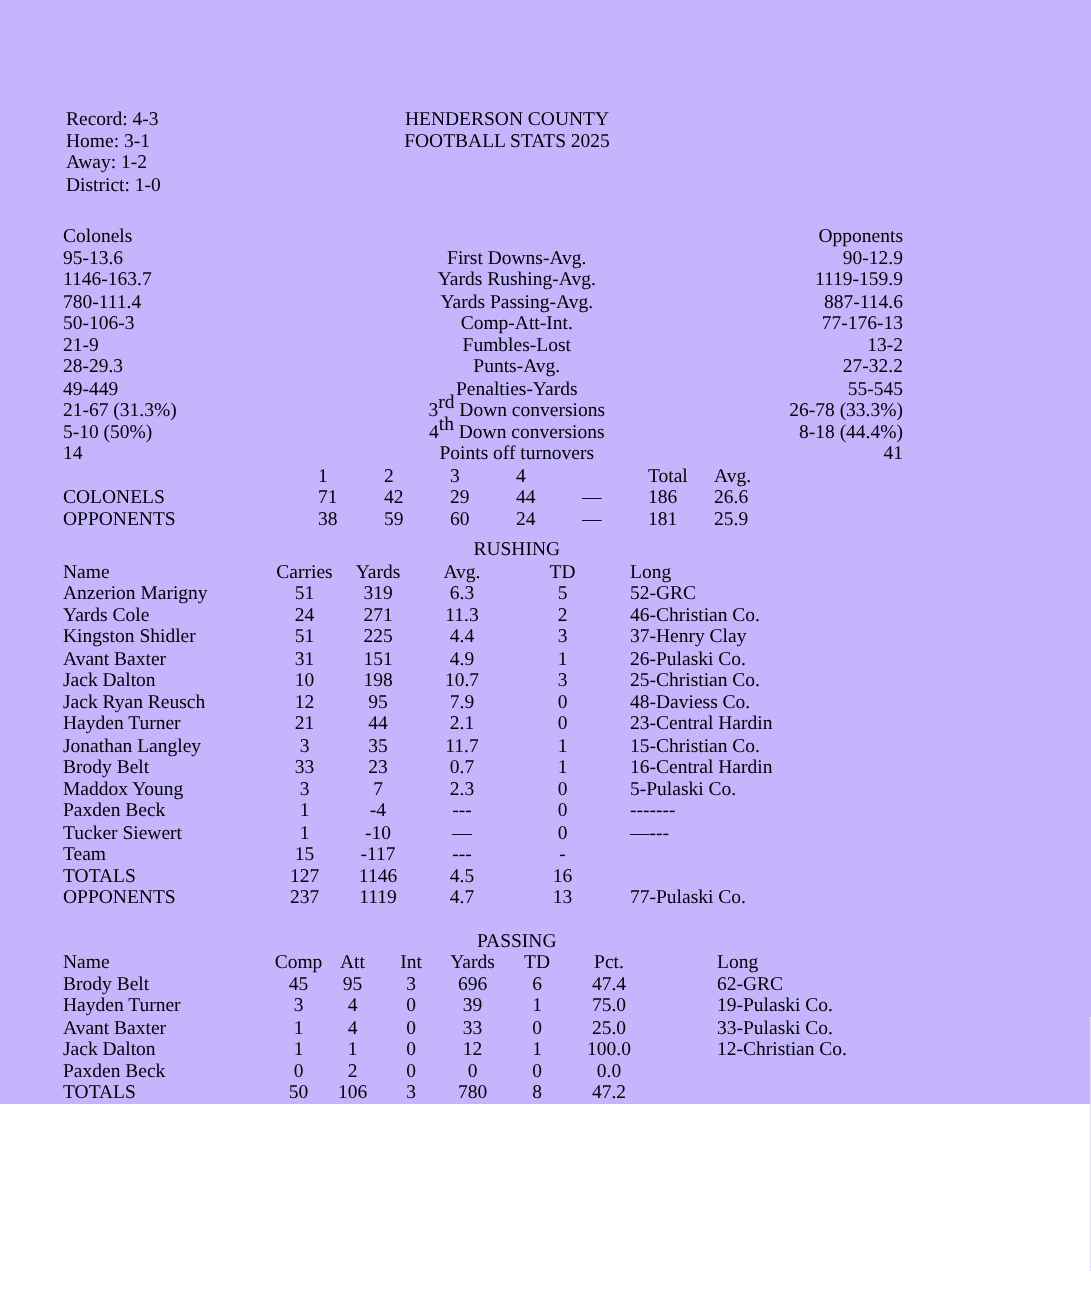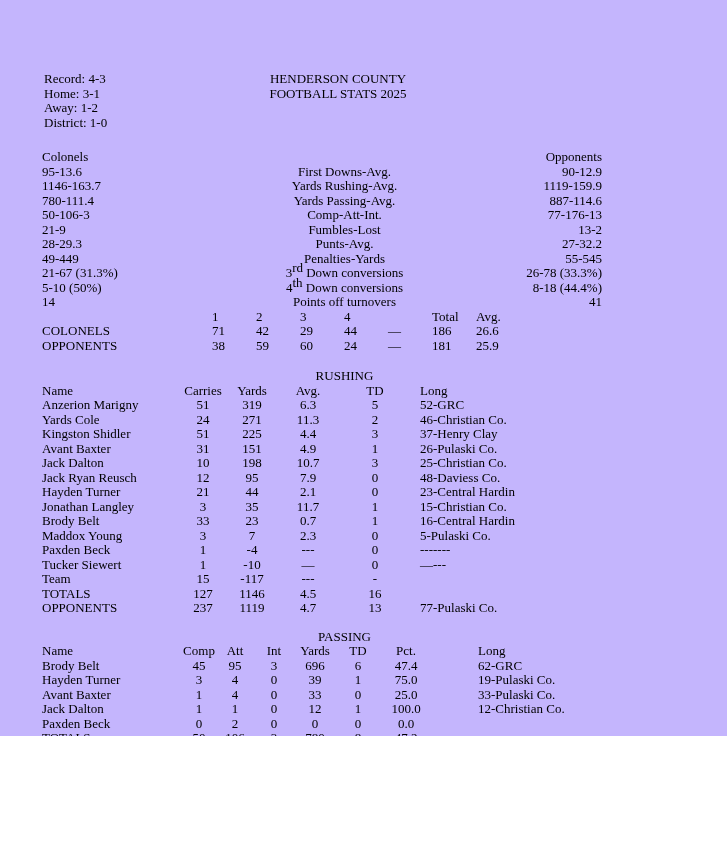--- a/index.html
+++ b/index.html
@@ -26,21 +26,21 @@
   .stat-center{ display: block; text-align: center; white-space: nowrap; }
   .stat-right { position: absolute; right: 45px; top: 0; white-space: nowrap; }
   sup.ord { font-size: 13px; vertical-align: super; line-height: 0; }
 
   .section-title { text-align: center; }
 
   table { border-collapse: collapse; table-layout: fixed; width: 605px; }
   td { padding: 0; vertical-align: top; white-space: nowrap; overflow: visible; }
   .cell-left { text-align: left; }
   .cell-center { text-align: center; }
-  .rushing-block { margin-top: 16px; }
+  .rushing-block { margin-top: 6px; }
   .passing-block { margin-top: 14px; }
   .rushing-table .long-cell { padding-left: 6px; text-align: left; }
   .passing-table .long-cell { padding-left: 46px; text-align: left; }
 </style>
 </head>
 <body>
 
 <div class="page">
   <div class="content">
 

